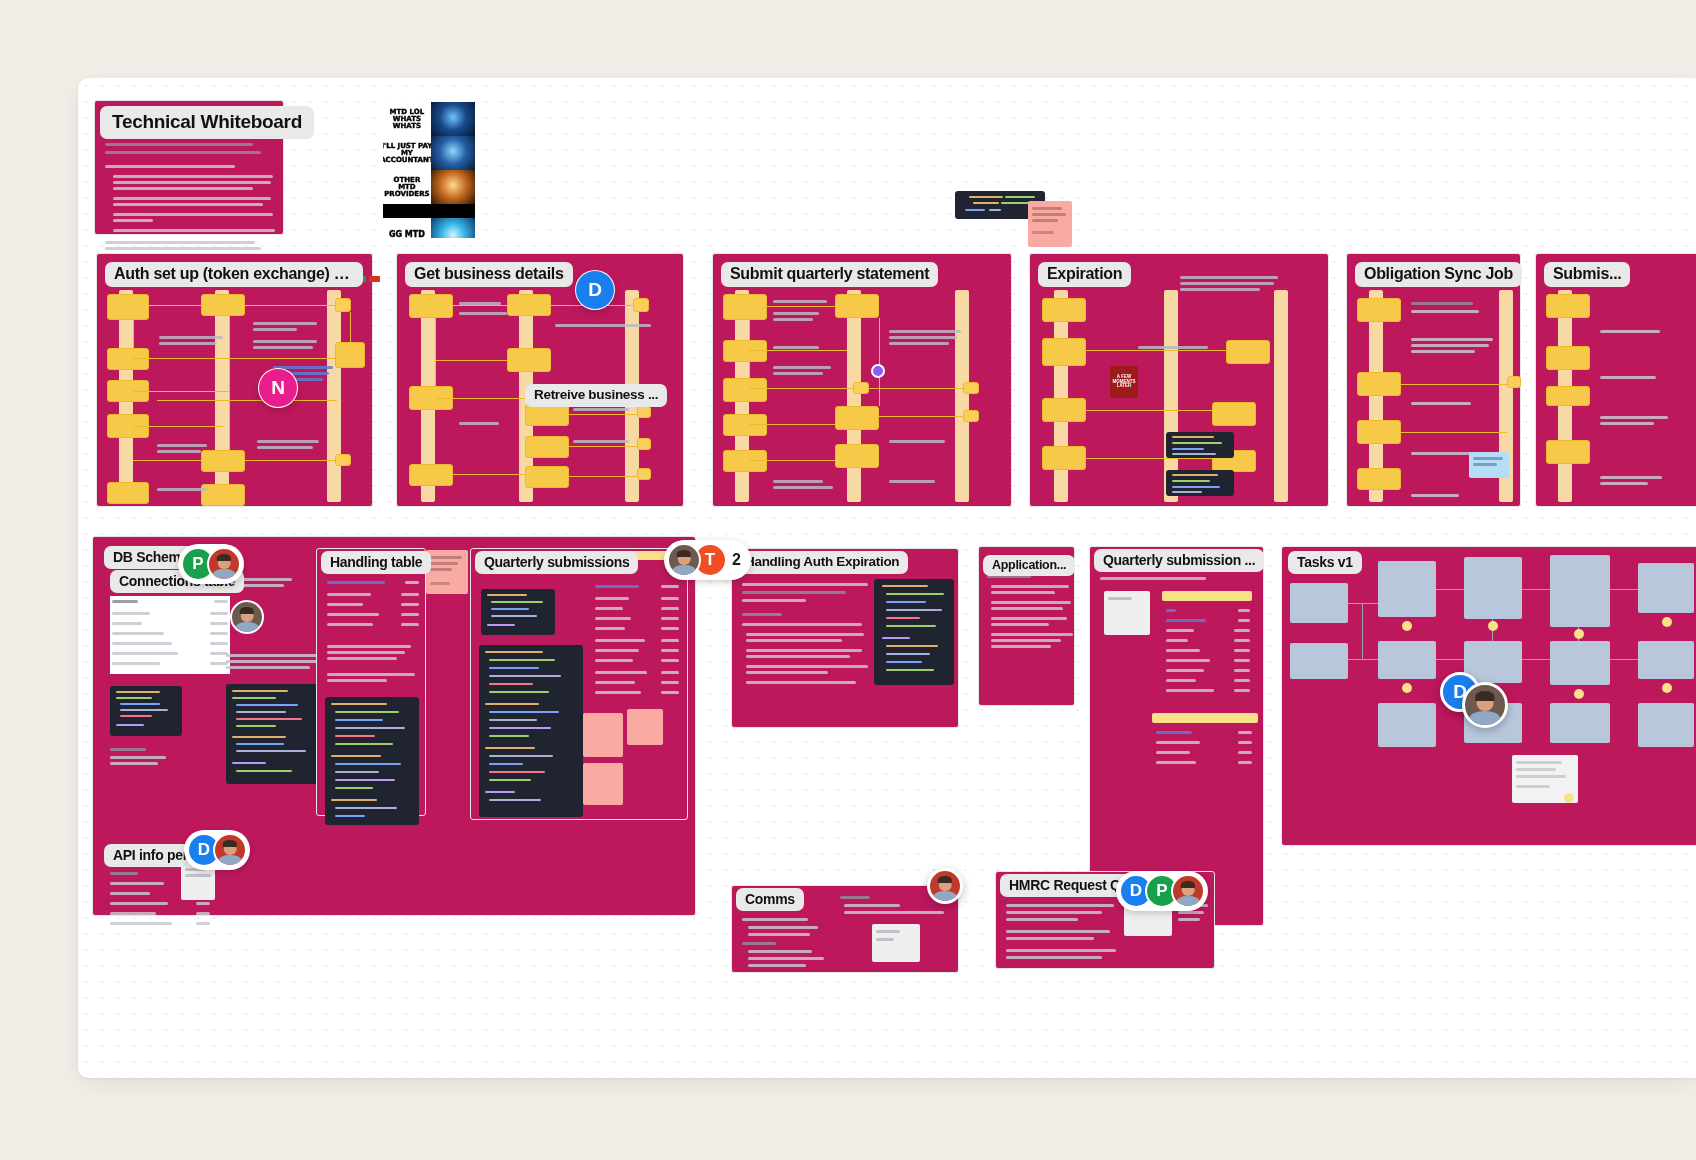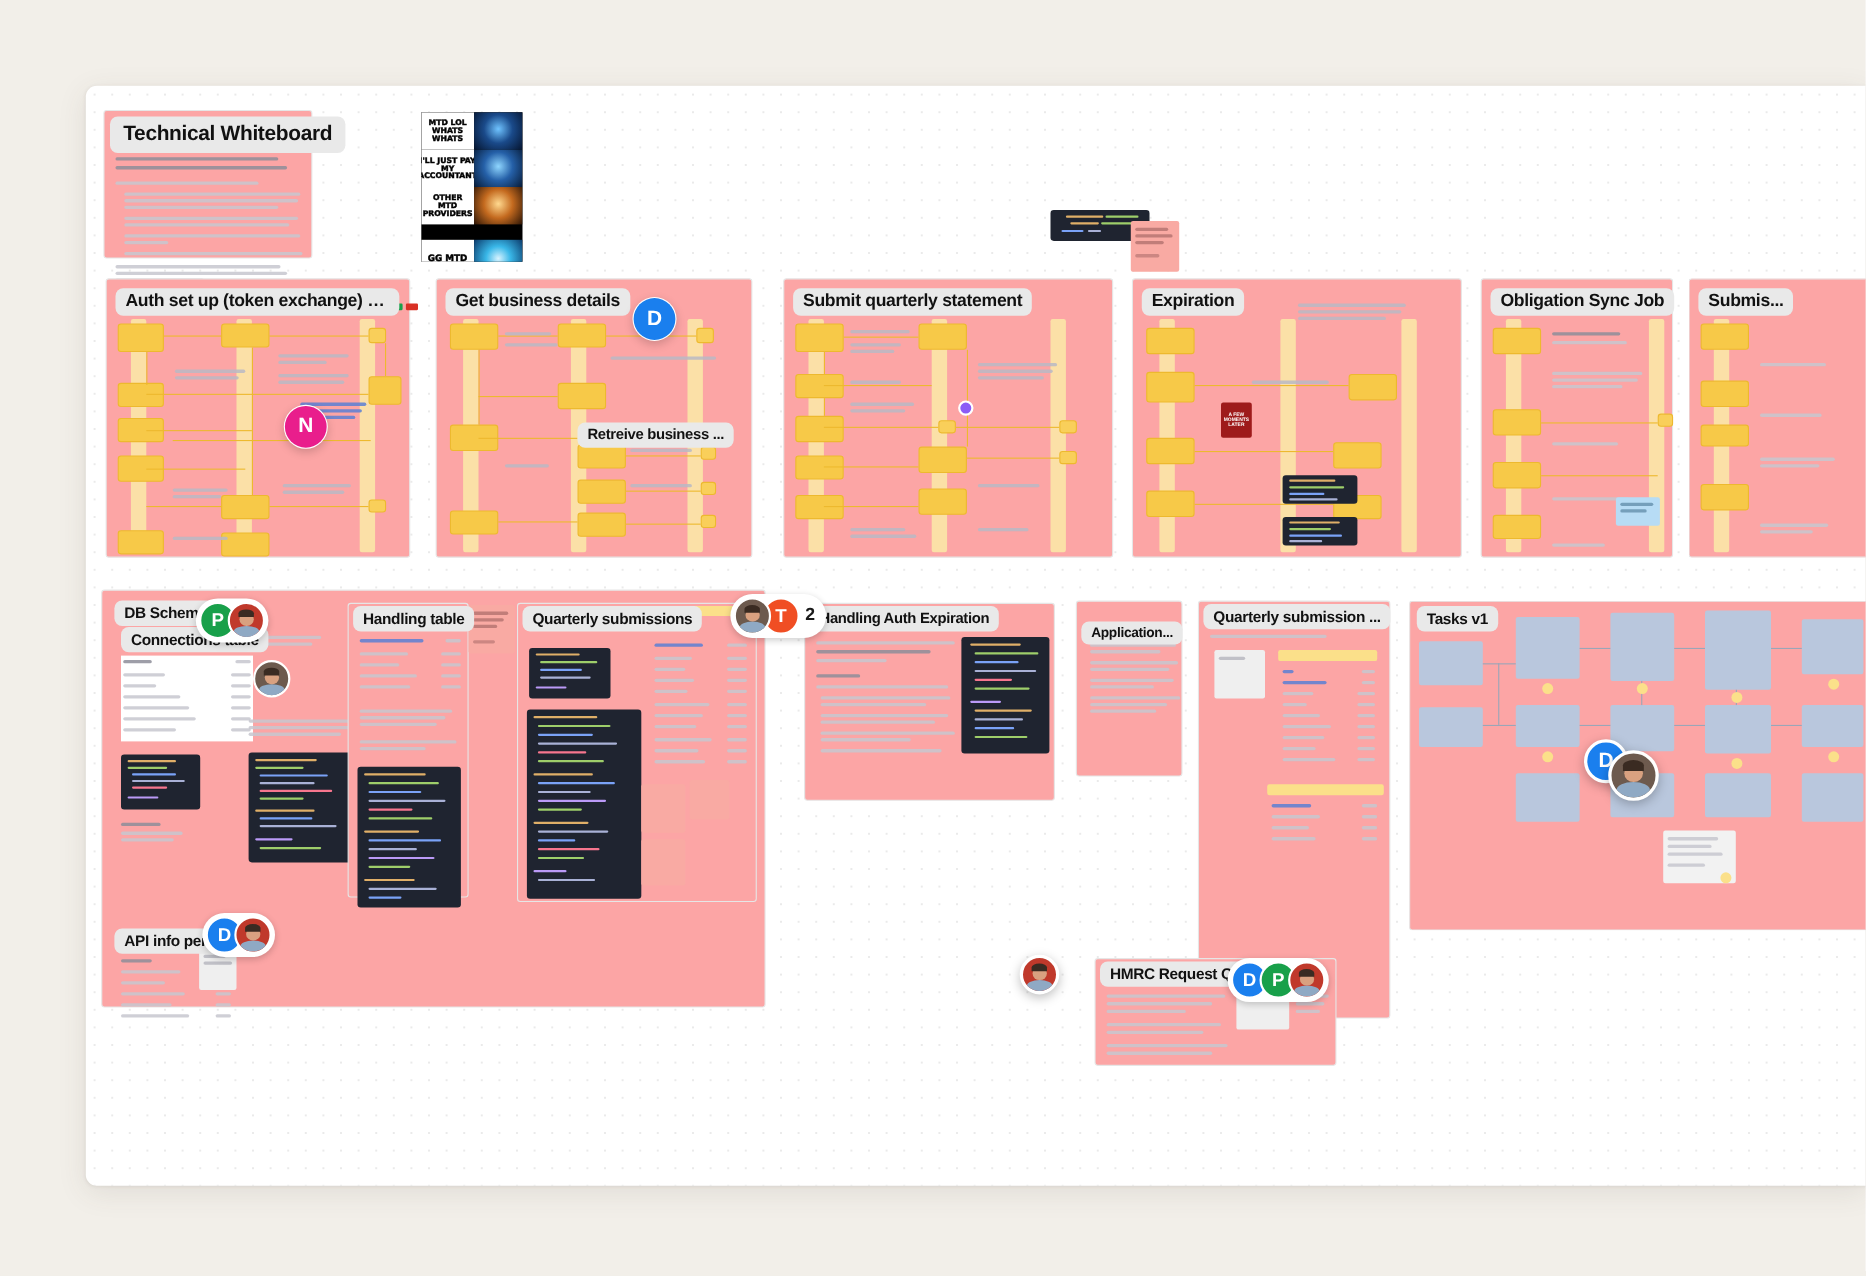--- a/index.html
+++ b/index.html
@@ -23,21 +23,21 @@
   #dots {
     position:absolute; inset:0;
     background-image:radial-gradient(#d9d9d9 1px, transparent 1.1px);
     background-size:16px 16px;
     opacity:.55;
   }
 
   
   .frame {
     position:absolute;
-    background:#fca5a5;
+    background:#be185d;
     border:1px solid #e6e6e6;
     border-radius:3px;
   }
   .ftitle {
     position:absolute; top:7px; left:9px;
     background:#e9e9e9;
     color:#111;
     border-radius:7px;
     padding:3px 9px 4px;
     font-weight:700;
@@ -672,28 +672,45 @@
       <div class="cl c-g" style="left:12px; top:46px; width:50px;"></div>
       <div class="cl c-m" style="left:8px; top:58px; width:28px;"></div>
       <div class="cl c-y" style="left:12px; top:66px; width:52px;"></div>
       <div class="cl c-w" style="left:12px; top:74px; width:44px;"></div>
       <div class="cl c-b" style="left:12px; top:82px; width:36px;"></div>
       <div class="cl c-g" style="left:12px; top:90px; width:48px;"></div>
     </div>
   </div>
 
 
+  <div class="frame" style="left:653px; top:807px; width:228px; height:88px;">
+    <div class="ftitle med" style="top:2px; left:4px;">Comms</div>
+    <div class="ln dark" style="left:108px; top:10px; width:30px;"></div>
+    <div class="ln" style="left:112px; top:18px; width:56px;"></div>
+    <div class="ln" style="left:112px; top:25px; width:100px;"></div>
+    <div class="ln" style="left:10px; top:32px; width:66px;"></div>
+    <div class="ln" style="left:16px; top:40px; width:70px;"></div>
+    <div class="ln" style="left:16px; top:47px; width:62px;"></div>
+    <div class="ln dark" style="left:10px; top:56px; width:34px;"></div>
+    <div class="ln" style="left:16px; top:64px; width:64px;"></div>
+    <div class="ln" style="left:16px; top:71px; width:76px;"></div>
+    <div class="ln" style="left:16px; top:78px; width:58px;"></div>
+    <div style="position:absolute; left:140px; top:38px; width:48px; height:38px; background:#efefef; border-radius:2px;">
+      <div class="ln" style="left:4px; top:6px; width:24px; background:#b7b7bf;"></div>
+      <div class="ln" style="left:4px; top:14px; width:18px; background:#b7b7bf;"></div>
+    </div>
+  </div>
   <div class="cursor-av photo bgred" style="left:849px; top:790px; width:36px; height:36px;">
     <i class="body"></i>
       <i class="face"></i>
       <i class="hair"></i>
   </div>
 
   <div class="frame" style="left:900px; top:468px; width:97px; height:160px;">
-    <div class="ftitle sm" style="top:18px; left:4px;">Application...</div>
+    <div class="ftitle sm" style="top:8px; left:4px;">Application...</div>
     <div class="ln dark" style="left:8px; top:28px; width:44px;"></div>
     <div class="ln" style="left:12px; top:38px; width:78px;"></div>
     <div class="ln" style="left:12px; top:44px; width:64px;"></div>
     <div class="ln" style="left:12px; top:54px; width:80px;"></div>
     <div class="ln" style="left:12px; top:60px; width:72px;"></div>
     <div class="ln" style="left:12px; top:70px; width:76px;"></div>
     <div class="ln" style="left:12px; top:76px; width:58px;"></div>
     <div class="ln" style="left:12px; top:86px; width:82px;"></div>
     <div class="ln" style="left:12px; top:92px; width:70px;"></div>
     <div class="ln" style="left:12px; top:98px; width:60px;"></div>

